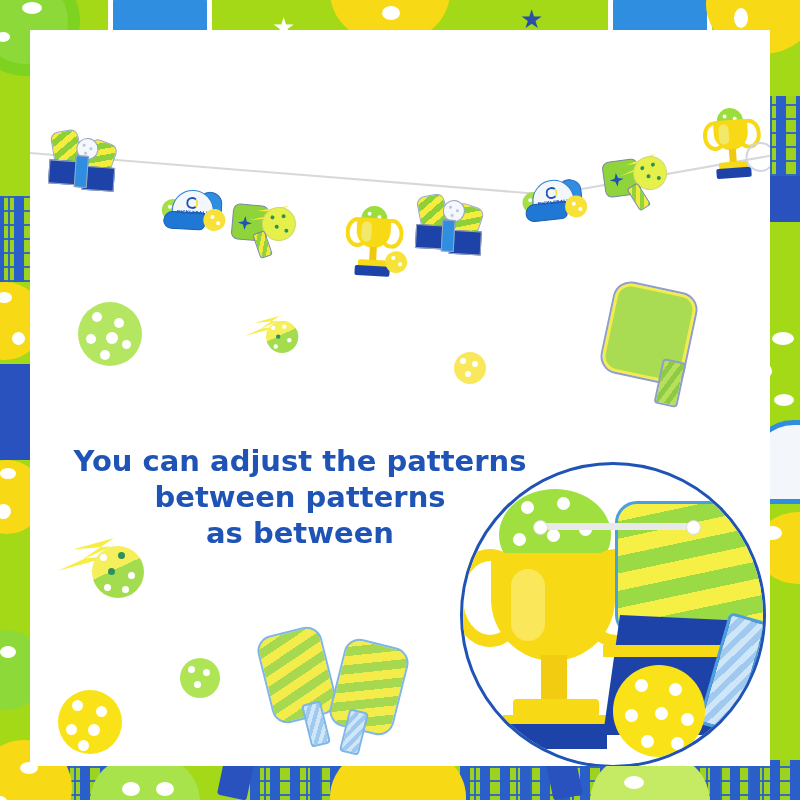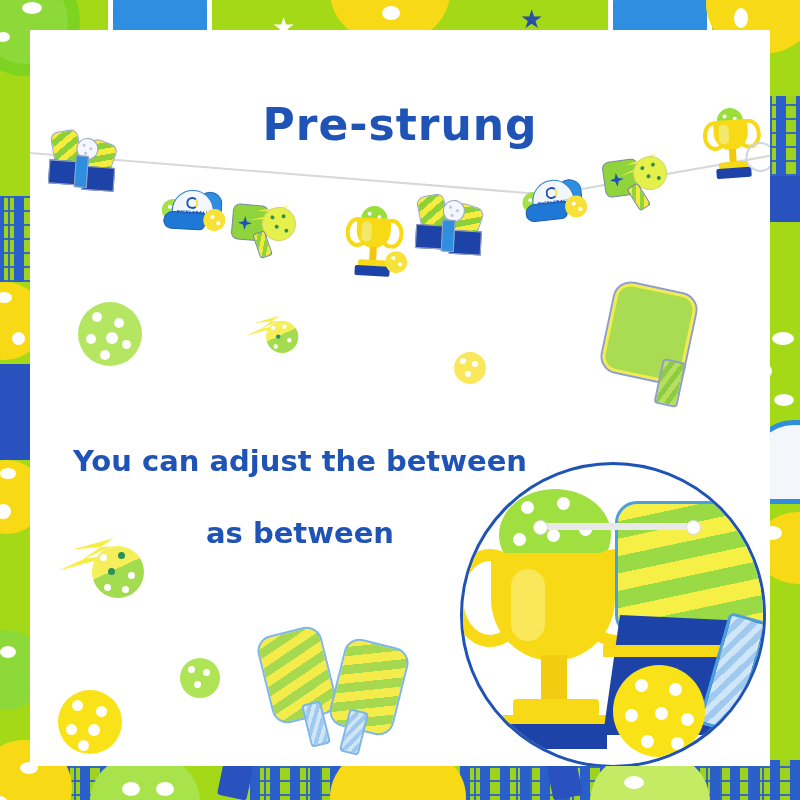--- a/index.html
+++ b/index.html
@@ -260,21 +260,20 @@
     <div class="ball-dec" style="left:330px;top:742px;width:136px;height:110px;background:#f8d915;border-radius:50%;"></div>
     <div class="ball-dec" style="left:590px;top:754px;width:120px;height:96px;background:#c5ea63;border-radius:50px;">
       <i style="left:34px;top:22px;width:20px;height:13px;"></i>
     </div>
     <div class="sq" style="left:222px;top:746px;width:30px;height:52px;background:#2a52bf;transform:rotate(12deg);border-radius:3px;"></div>
     <div class="sq" style="left:548px;top:746px;width:30px;height:52px;background:#2a52bf;transform:rotate(-12deg);border-radius:3px;"></div>
   </div>
 
   <div id="card">
 
-    <h1 id="title">Pre-strung</h1>
 
     <div class="string" style="left:0px;top:122px;width:540px;transform:rotate(4.6deg);"></div>
     <div class="string" style="left:512px;top:165px;width:240px;transform:rotate(-10deg);"></div>
 
     <div class="pendant" style="left:22px;top:96px;transform:rotate(4deg);">
       <div class="pp">
         <div class="pad stripe" style="left:2px;top:6px;transform:rotate(-14deg);"></div>
         <div class="pad stripe" style="left:36px;top:14px;transform:rotate(16deg);"></div>
         <div class="wball" style="left:26px;top:12px;width:20px;height:20px;">
           <i style="left:5px;top:5px;"></i>
@@ -430,22 +429,22 @@
       <i style="left:18px;top:9px;width:6px;height:6px;"></i>
       <i style="left:11px;top:19px;width:6px;height:6px;"></i>
     </div>
 
     <div class="bigpaddle art" style="left:578px;top:258px;">
       <div class="bl"></div>
       <div class="hd"></div>
     </div>
 
     <h2 id="bodytext">
-      <span>You can adjust the between</span><br>
-      <br>
+      <span>You can adjust the patterns</span><br>
+      <span>between patterns</span><br>
       <span>as between</span>
     </h2>
 
     <div class="streakball art" style="left:28px;top:502px;">
       <div class="tail"></div>
       <div class="sb">
         <i style="left:8px;top:8px;background:#fff;"></i>
         <i style="left:26px;top:6px;background:#2f8f5a;"></i>
         <i style="left:16px;top:22px;background:#2f8f5a;"></i>
         <i style="left:36px;top:26px;background:#fff;"></i>

